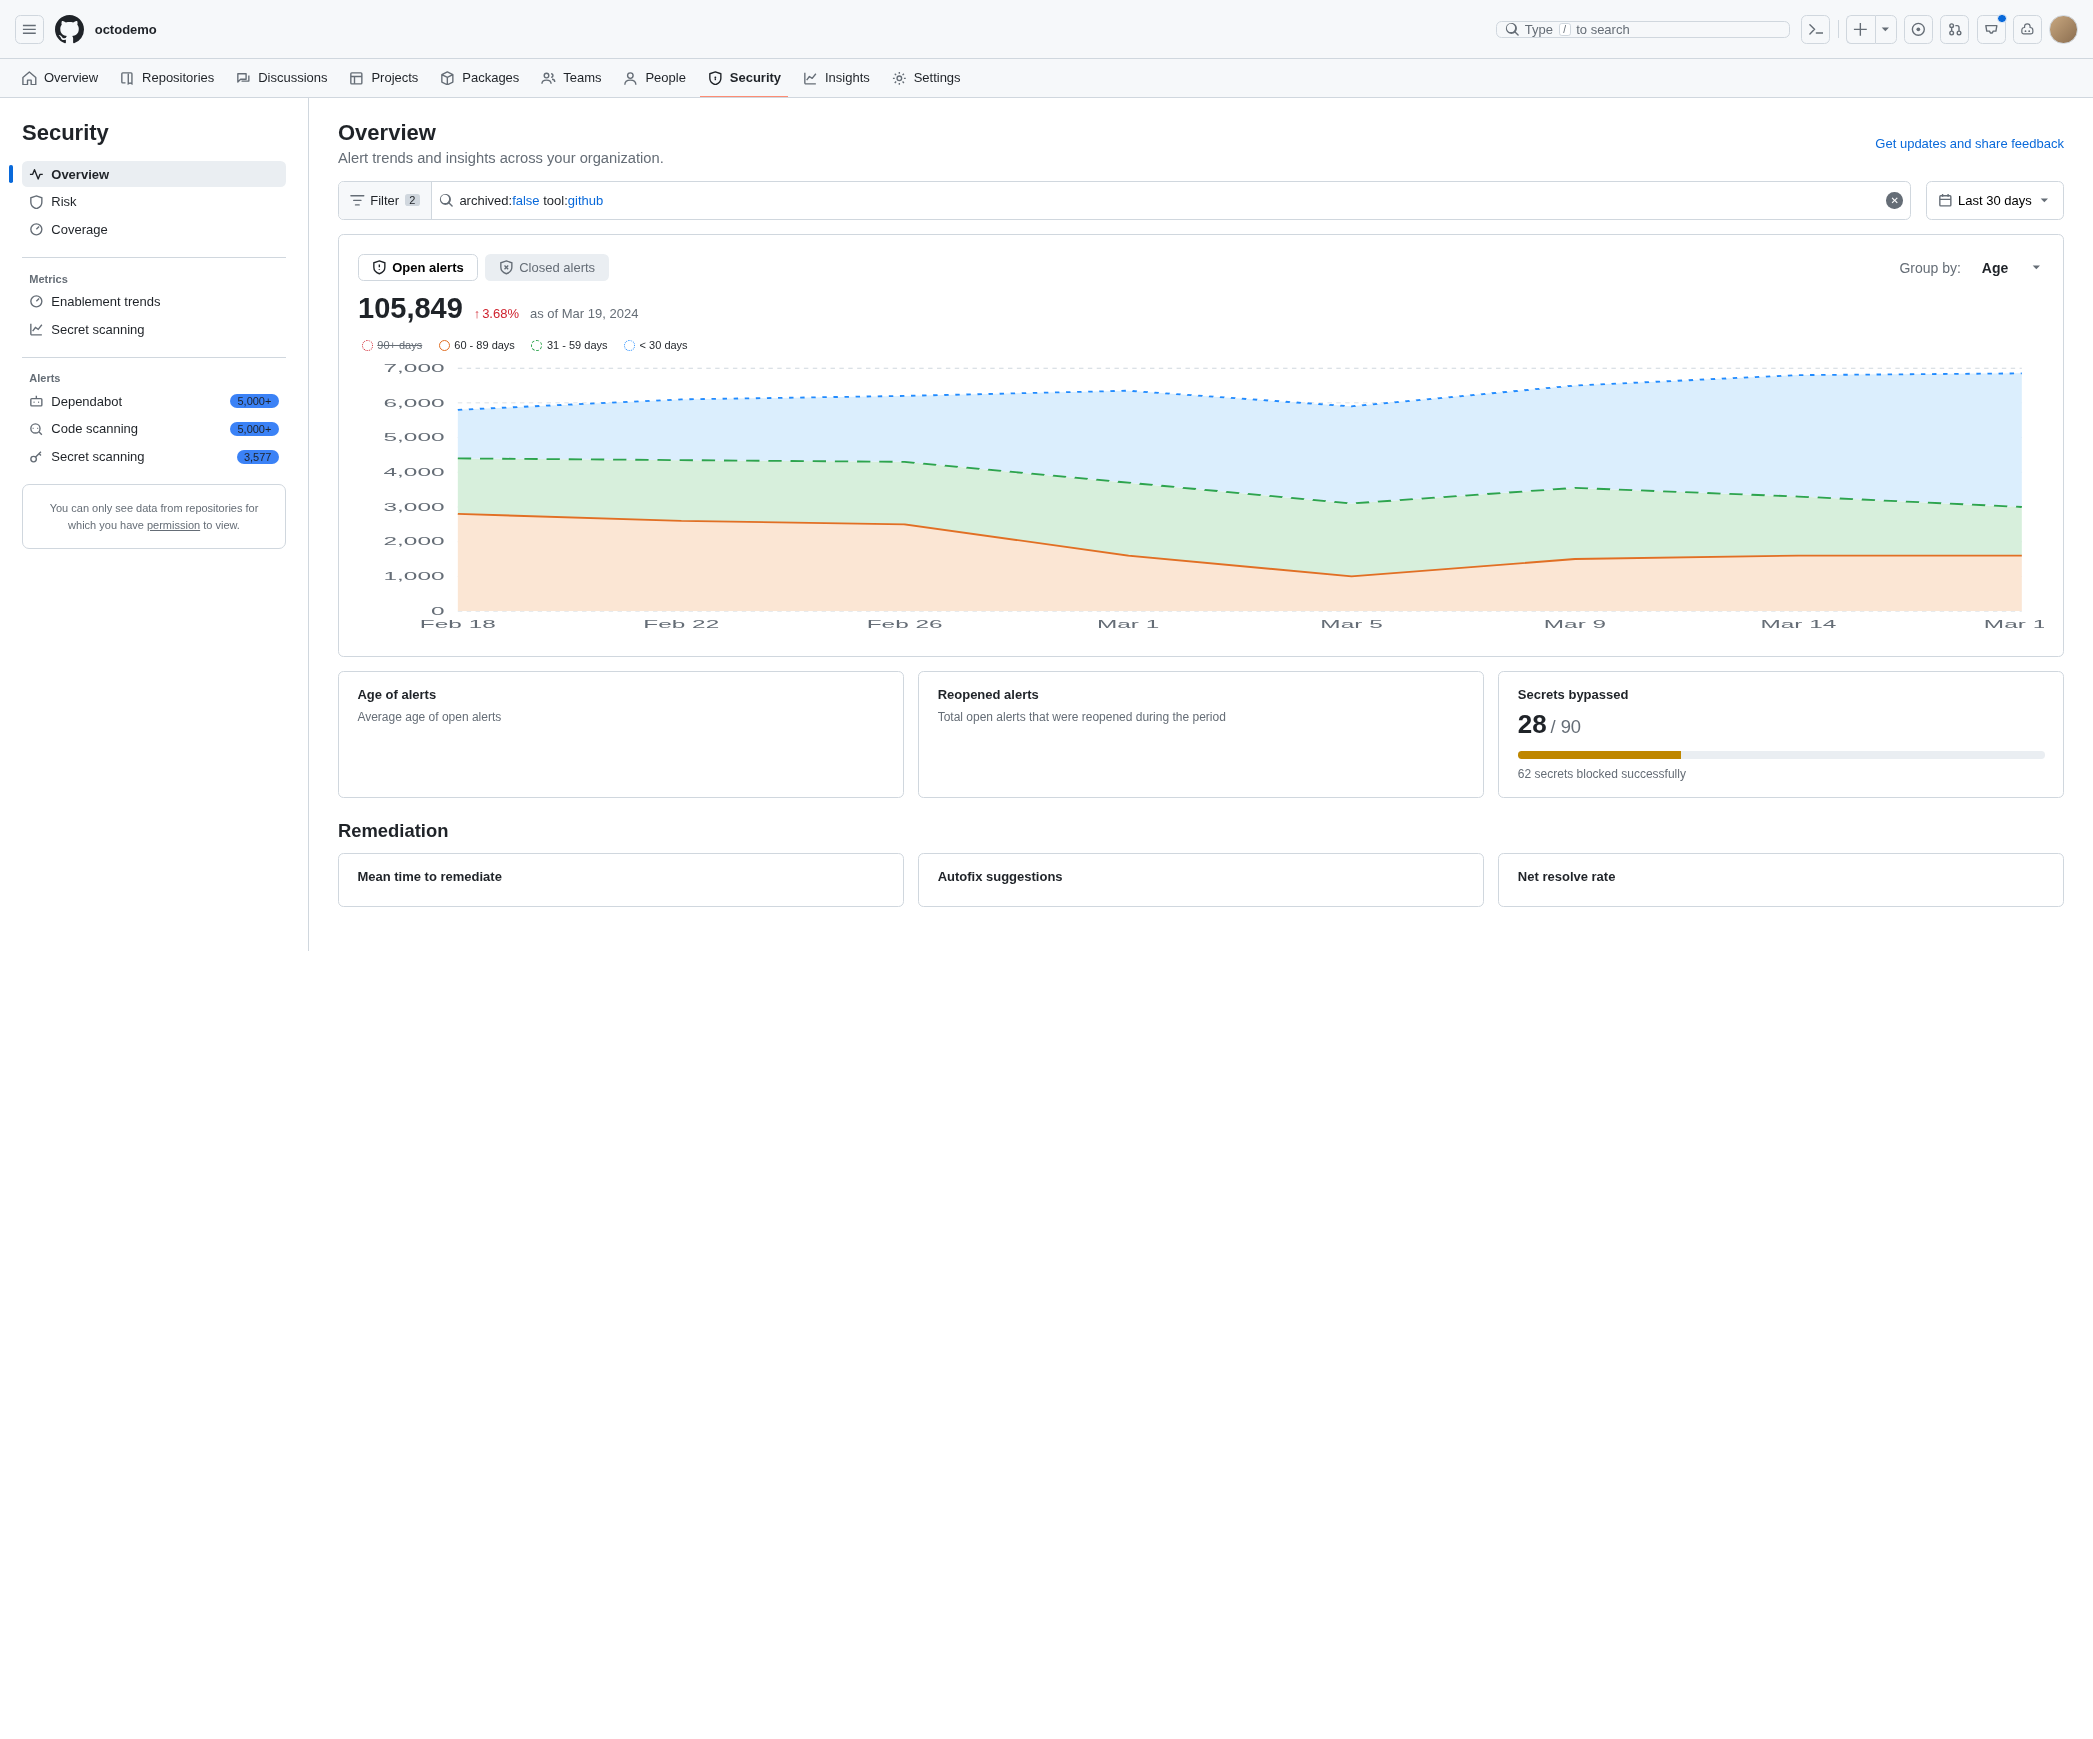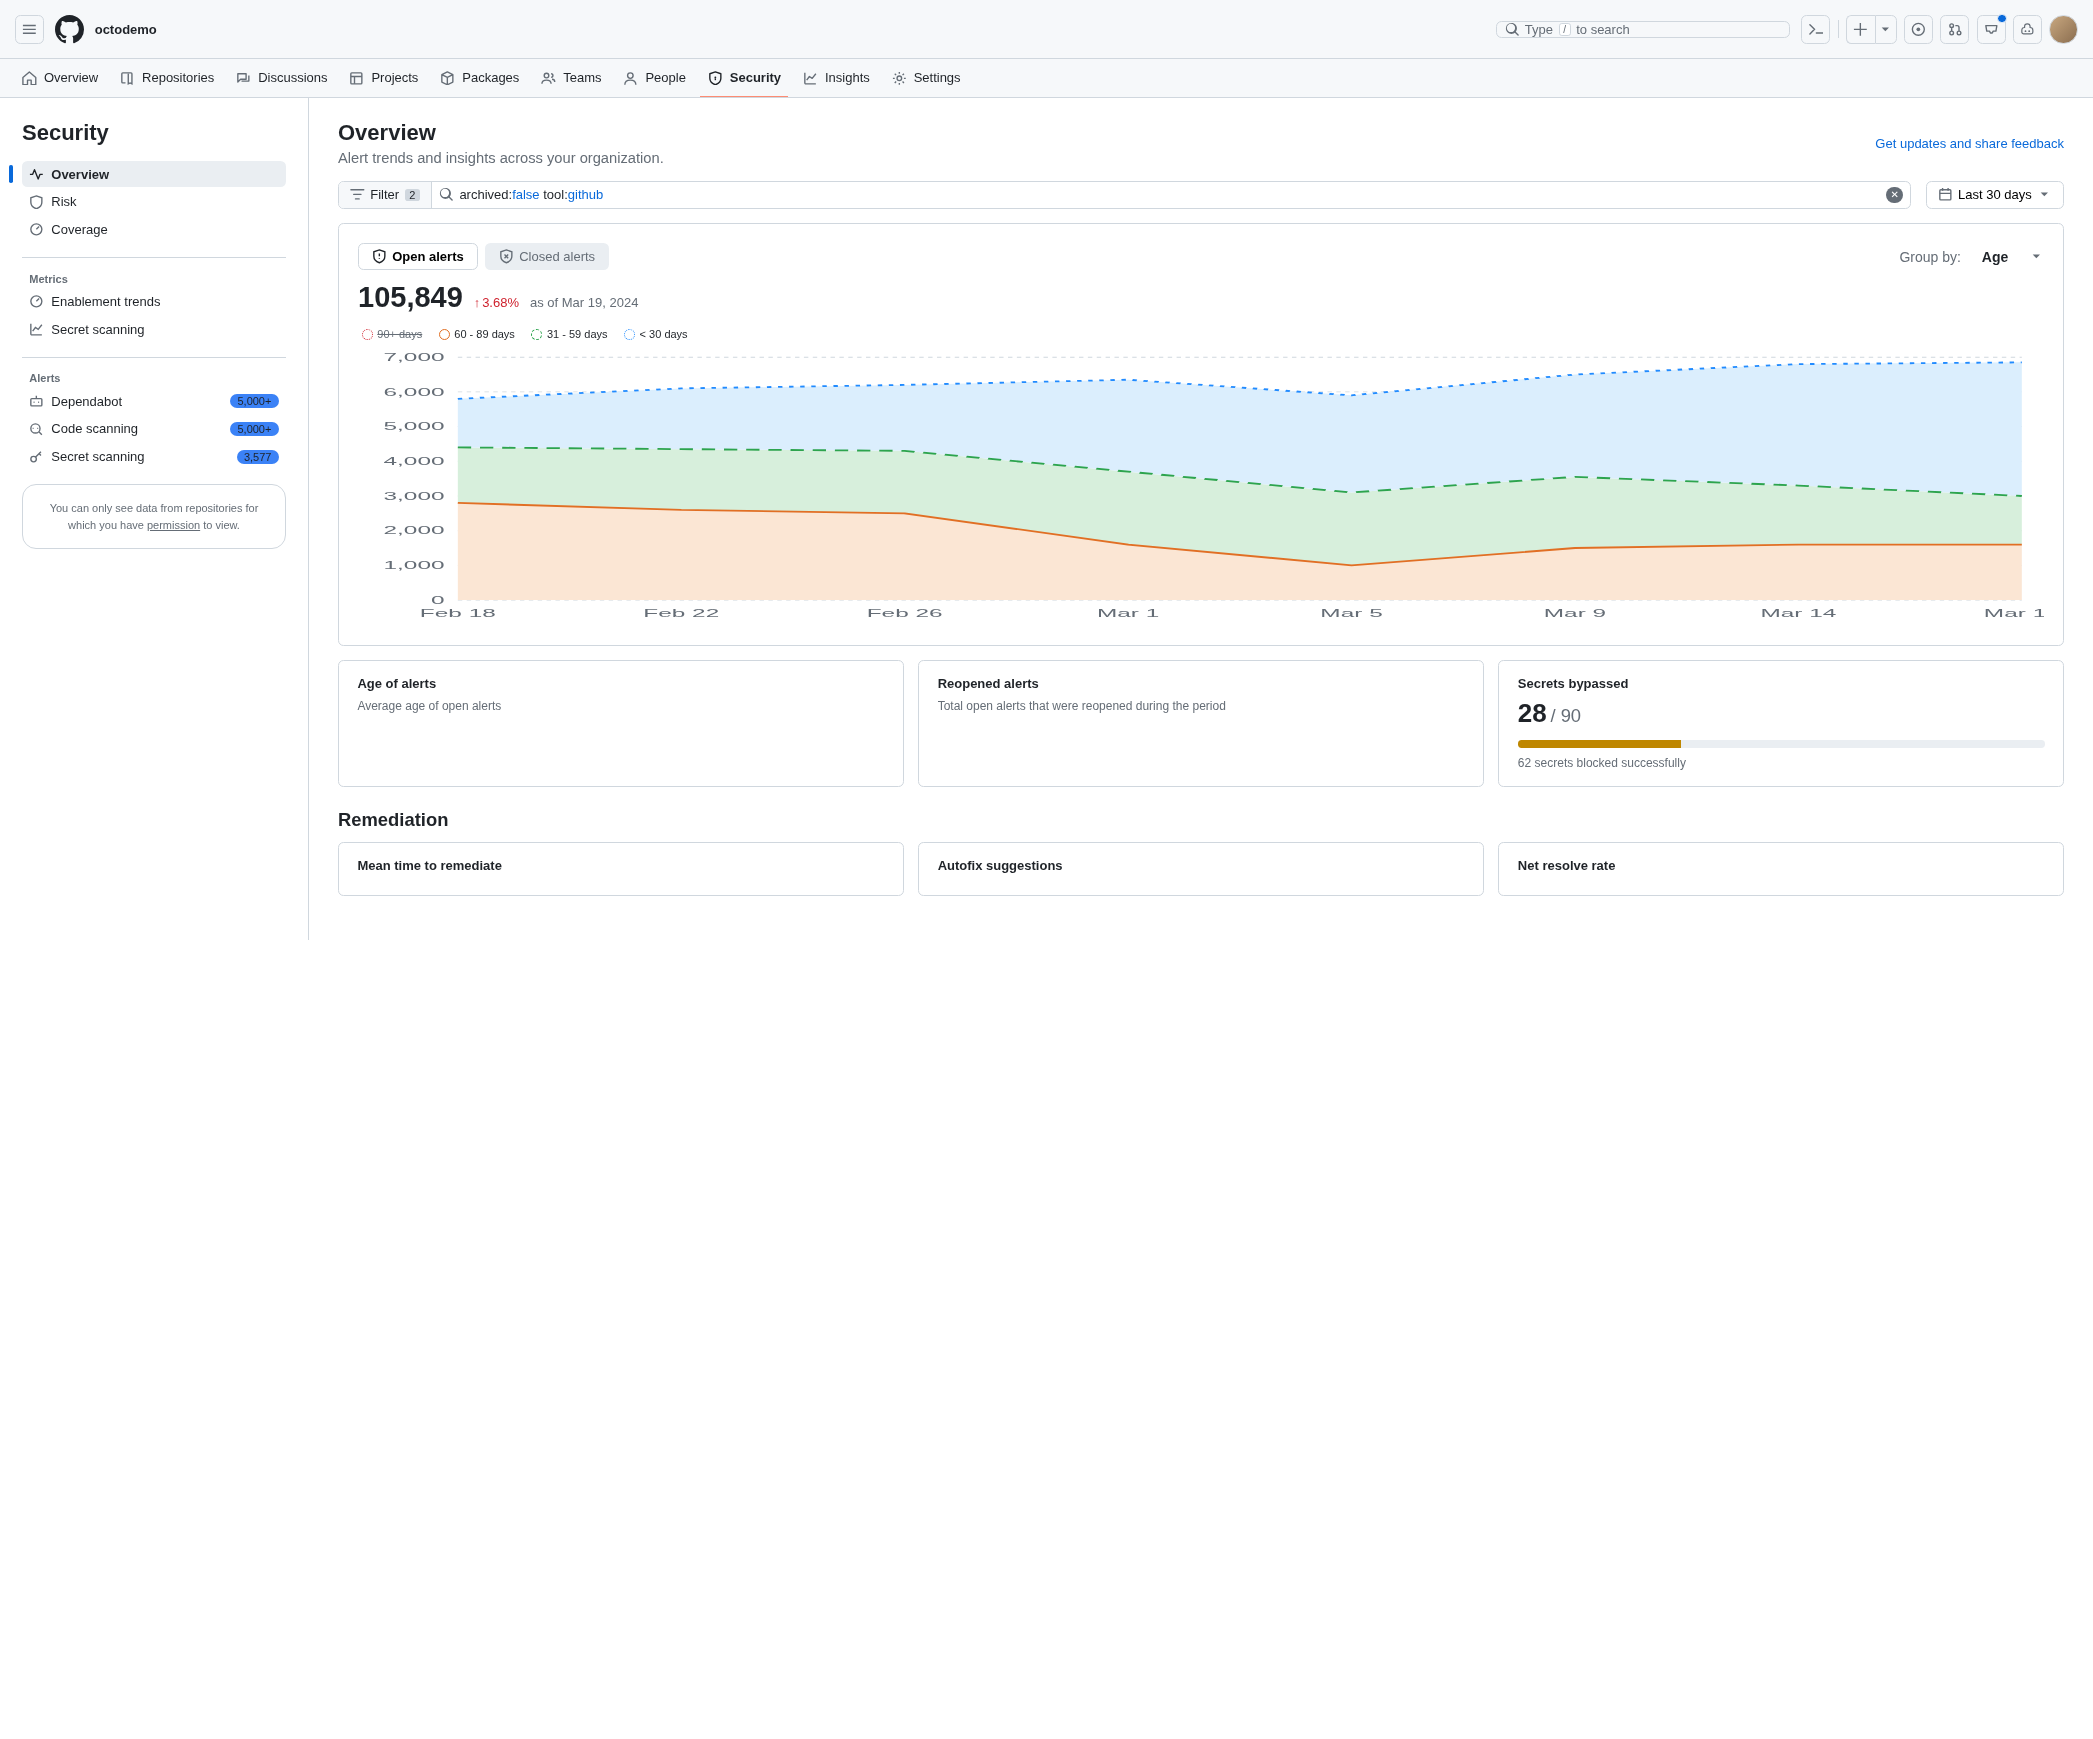--- a/index.html
+++ b/index.html
@@ -31,39 +31,39 @@
 .main-layout { display: flex; }
 .sidebar { width: 309px; padding: 22px 22px; border-right: 0.9px solid #d0d7de; }
 .sidebar h1 { font-size: 22px; font-weight: 600; margin-bottom: 14.7px; }
 .side-nav { display: flex; flex-direction: column; gap: 1.8px; margin-bottom: 14.7px; }
 .side-item { display: flex; align-items: center; gap: 7.3px; padding: 5.5px 7.3px; border-radius: 5.5px; cursor: pointer; font-size: 13px; position: relative; }
 .side-item.active { background: #eaeef2; font-weight: 600; }
 .side-item.active::before { content: ""; position: absolute; left: -13px; top: 3.7px; bottom: 3.7px; width: 3.7px; background: #0969da; border-radius: 1.8px; }
 .side-item .badge { margin-left: auto; background: #3b82f6; border-radius: 9.2px; padding: 0.9px 7.3px; font-size: 11px; color: #1f2328; font-weight: 500; }
 .side-group-label { font-size: 11px; font-weight: 600; color: #656d76; padding: 7.3px 7.3px 3.7px; }
 .side-divider { height: 0.9px; background: #d0d7de; margin: 7.3px 0; }
-.side-note { border: 0.9px solid #d0d7de; border-radius: 14px; padding: 14.7px; font-size: 11px; color: #656d76; text-align: center; line-height: 1.5; }
+.side-note { border: 0.9px solid #d0d7de; border-radius: 7px; padding: 14.7px; font-size: 11px; color: #656d76; text-align: center; line-height: 1.5; }
 .side-note .underline { text-decoration: underline; }
 
 .content { flex: 1; padding: 22px 29px; }
 .page-header { display: flex; align-items: flex-start; justify-content: space-between; margin-bottom: 14.7px; }
 .page-header h2 { font-size: 22px; font-weight: 600; }
 .page-header .subtitle { color: #656d76; margin-top: 3.7px; font-size: 14.7px; }
 .feedback-link { color: #0969da; font-size: 13px; cursor: pointer; margin-top: 16px; }
 
 .filter-row { display: flex; gap: 14.7px; margin-bottom: 14.7px; }
 .filter-search-group { display: flex; flex: 1; border: 0.9px solid #d0d7de; border-radius: 5.5px; overflow: hidden; }
 .filter-btn { display: flex; align-items: center; gap: 5.5px; padding: 5.5px 11px; border-right: 0.9px solid #d0d7de; background: #f6f8fa; cursor: pointer; font-size: 13px; }
 .filter-btn .count { background: #d0d7de; border-radius: 2.8px; padding: 0 4.6px; font-size: 11px; }
 .search-input-wrap { flex: 1; display: flex; align-items: center; padding: 0 7.3px; gap: 5.5px; }
 .search-input-wrap .query-text { flex: 1; font-size: 13px; }
 .q-key { color: #1f2328; }
 .q-val { color: #0969da; }
 .clear-btn { width: 16.5px; height: 16.5px; border-radius: 50%; background: #656d76; color: #fff; display: flex; align-items: center; justify-content: center; font-size: 10px; cursor: pointer; }
-.date-btn { display: flex; align-items: center; gap: 5.5px; padding: 0 11px; border: 0.9px solid #d0d7de; border-radius: 5.5px; background: #fff; cursor: pointer; font-size: 13px; }
+.date-btn { display: flex; align-items: center; gap: 5.5px; padding: 11px 11px; border: 0.9px solid #d0d7de; border-radius: 5.5px; background: #fff; cursor: pointer; font-size: 13px; }
 
 .chart-panel { border: 0.9px solid #d0d7de; border-radius: 5.5px; padding: 19px; margin-bottom: 14.7px; }
 .chart-header { display: flex; justify-content: space-between; align-items: center; margin-bottom: 11px; }
 .tab-toggle { display: flex; gap: 7.3px; }
 .toggle-btn { display: flex; align-items: center; gap: 5.5px; padding: 4.6px 13px; border: 0.9px solid #d0d7de; border-radius: 5.5px; background: #fff; font-size: 13px; cursor: pointer; }
 .toggle-btn.active { font-weight: 600; }
 .toggle-btn.inactive { background: #eaeef2; border-color: transparent; color: #656d76; }
 .groupby { display: flex; align-items: center; gap: 21px; font-size: 14px; cursor: pointer; justify-content: center; }
 .groupby .label { color: #656d76; }
 .groupby .value { font-weight: 600; }

